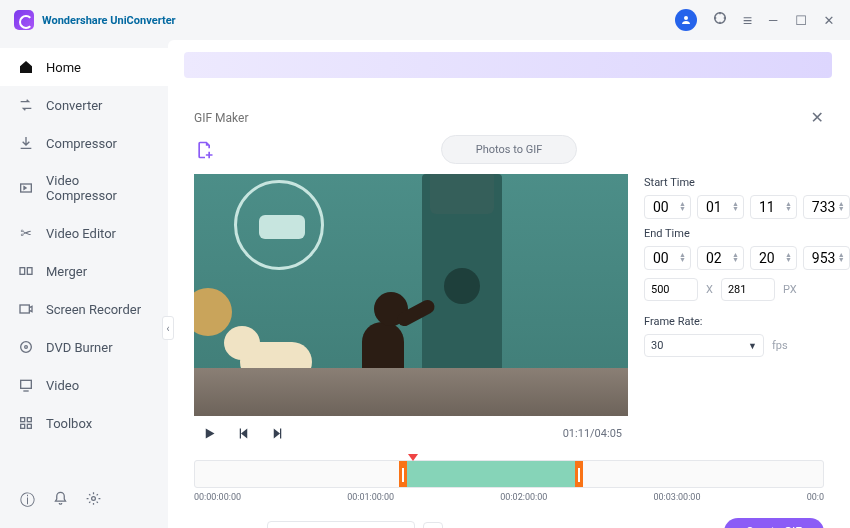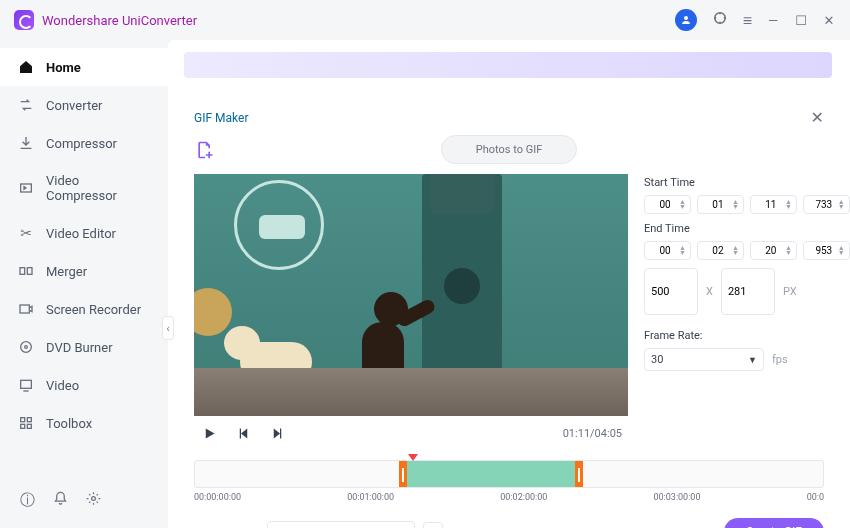--- a/index.html
+++ b/index.html
@@ -1,37 +1,37 @@
 <!DOCTYPE html>
 <html><head>
 <meta charset="utf-8">
 <style>
 *{box-sizing:border-box;margin:0;padding:0;font-family:-apple-system,BlinkMacSystemFont,"Segoe UI",Roboto,Arial,sans-serif}
 body{width:850px;height:528px;background:#f5f6f8;overflow:hidden;position:relative}
 .titlebar{height:40px;display:flex;align-items:center;padding:0 14px;background:#f5f6f8}
 .app-logo{width:20px;height:20px;background:linear-gradient(135deg,#7c3aed,#a855f7);border-radius:5px;margin-right:8px;position:relative}
 .app-logo::after{content:"";position:absolute;top:5px;left:5px;width:10px;height:10px;border:2px solid #fff;border-radius:50%;border-right-color:transparent}
-.app-title{font-size:13px;font-weight:400;color:#a21caf}
+.app-title{font-size:11px;font-weight:700;color:#0369a1}
 .titlebar-right{margin-left:auto;display:flex;align-items:center;gap:14px;color:#6b7280}
 .icon-circle{width:22px;height:22px;border-radius:50%;display:flex;align-items:center;justify-content:center;font-size:12px}
 .avatar-blue{background:#2563eb;color:#fff}
 .win-btn{width:14px;height:14px;display:flex;align-items:center;justify-content:center;font-size:13px;cursor:pointer}
 .main{display:flex;height:488px}
 .sidebar{width:168px;background:#f5f6f8;padding:8px 0;display:flex;flex-direction:column}
 .side-item{display:flex;align-items:center;padding:11px 18px;font-size:13px;color:#4b5563;cursor:pointer;gap:12px}
-.side-item.active{background:#fff;color:#111;font-weight:700}
+.side-item.active{background:#fff;color:#111;font-weight:400}
 .side-ic{width:16px;height:16px;display:inline-flex;align-items:center;justify-content:center;color:#6b7280;font-size:14px}
 .side-item.active .side-ic{color:#111}
 .side-bottom{margin-top:auto;display:flex;gap:18px;padding:10px 20px;color:#6b7280;font-size:15px}
 .content{flex:1;background:#fff;border-top-left-radius:6px;position:relative}
 .bg-strip{position:absolute;top:12px;left:16px;right:18px;height:26px;background:linear-gradient(90deg,#ede9fe,#ddd6fe);border-radius:4px}
 .collapse-tab{position:absolute;left:-6px;top:276px;width:12px;height:24px;background:#fff;border:1px solid #e5e7eb;border-radius:3px;display:flex;align-items:center;justify-content:center;font-size:10px;color:#6b7280;cursor:pointer}
 .modal{position:absolute;top:58px;left:10px;right:10px;bottom:6px;background:#fff;border-radius:4px}
 .modal-head{display:flex;align-items:center;padding:10px 16px 6px 16px}
-.modal-title{font-size:12px;color:#0369a1}
+.modal-title{font-size:12px;color:#737373}
 .close-x{margin-left:auto;font-size:16px;color:#6b7280;cursor:pointer}
 .head2{display:flex;align-items:center;padding:2px 16px 10px 16px}
 .add-file{width:22px;height:22px;color:#7c3aed;font-size:18px;display:flex;align-items:center;justify-content:center;cursor:pointer;position:relative}
 .add-file svg{width:20px;height:20px}
 .tab-toggle{margin:0 auto;display:flex;background:#f3f4f6;border-radius:18px;border:1px solid #e5e7eb}
 .tab-btn{padding:7px 34px;font-size:11px;color:#6b7280;cursor:pointer;border-radius:18px}
 .tab-btn.on{background:#fff;color:#111;box-shadow:0 1px 2px rgba(0,0,0,.08)}
 .body{display:flex;padding:0 16px;gap:16px}
 .video-col{flex:1}
 .preview{width:434px;height:242px;background:#4a8a84;position:relative;overflow:hidden}
@@ -52,24 +52,24 @@
 .dog-light .hd{position:absolute;bottom:30px;left:2px;width:36px;height:34px;background:#f0e3c4;border-radius:50%}
 .dog-light .leg{position:absolute;bottom:0;width:12px;height:18px;background:#f0e3c4;border-radius:4px}
 .dog-hidden{position:absolute;left:-10px;bottom:80px;width:48px;height:48px;background:#c9a45b;border-radius:50%}
 .controls{display:flex;align-items:center;padding:8px 6px;gap:16px;color:#4b5563}
 .ctrl-btn{width:18px;height:18px;cursor:pointer;display:flex;align-items:center;justify-content:center}
 .time-disp{margin-left:auto;font-size:11px;color:#6b7280}
 .options{width:212px;font-size:11px;color:#374151}
 .opt-label{margin:2px 0 6px 0}
 .spin-row{display:flex;gap:6px;margin-bottom:8px}
 .spin{display:flex;align-items:center;border:1px solid #e5e7eb;border-radius:4px;padding:3px 4px 3px 8px;background:#fff}
-.spin input{width:24px;border:none;font-size:10px;outline:none;text-align:center}
+.spin input{width:24px;border:none;font-size:14px;outline:none;text-align:left}
 .spin .arrows{display:flex;flex-direction:column;line-height:5px;font-size:7px;color:#9ca3af;margin-left:2px;cursor:pointer}
 .size-row{display:flex;align-items:center;gap:8px}
-.size-row input{width:54px;border:1px solid #e5e7eb;border-radius:4px;padding:16px 6px;font-size:11px}
+.size-row input{width:54px;border:1px solid #e5e7eb;border-radius:4px;padding:4px 6px;font-size:11px}
 .sel{width:120px;border:1px solid #e5e7eb;border-radius:4px;padding:4px 6px;font-size:11px;background:#fff;display:flex;justify-content:space-between;align-items:center;cursor:pointer}
 .light-txt{color:#9ca3af}
 .timeline{margin:10px 16px 4px 16px}
 .track{height:28px;border:1px solid #e5e7eb;background:#fafafa;border-radius:3px;position:relative}
 .sel-range{position:absolute;left:204px;width:184px;top:0;bottom:0;background:#86d4b8}
 .handle{position:absolute;top:0;bottom:0;width:8px;background:#f97316}
 .handle.l{left:204px}
 .handle.r{left:380px}
 .handle::after{content:"";position:absolute;left:3px;top:7px;width:2px;height:14px;background:#fff}
 .playhead-mark{position:absolute;left:213px;top:-7px;width:0;height:0;border-left:5px solid transparent;border-right:5px solid transparent;border-top:7px solid #ef4444}

